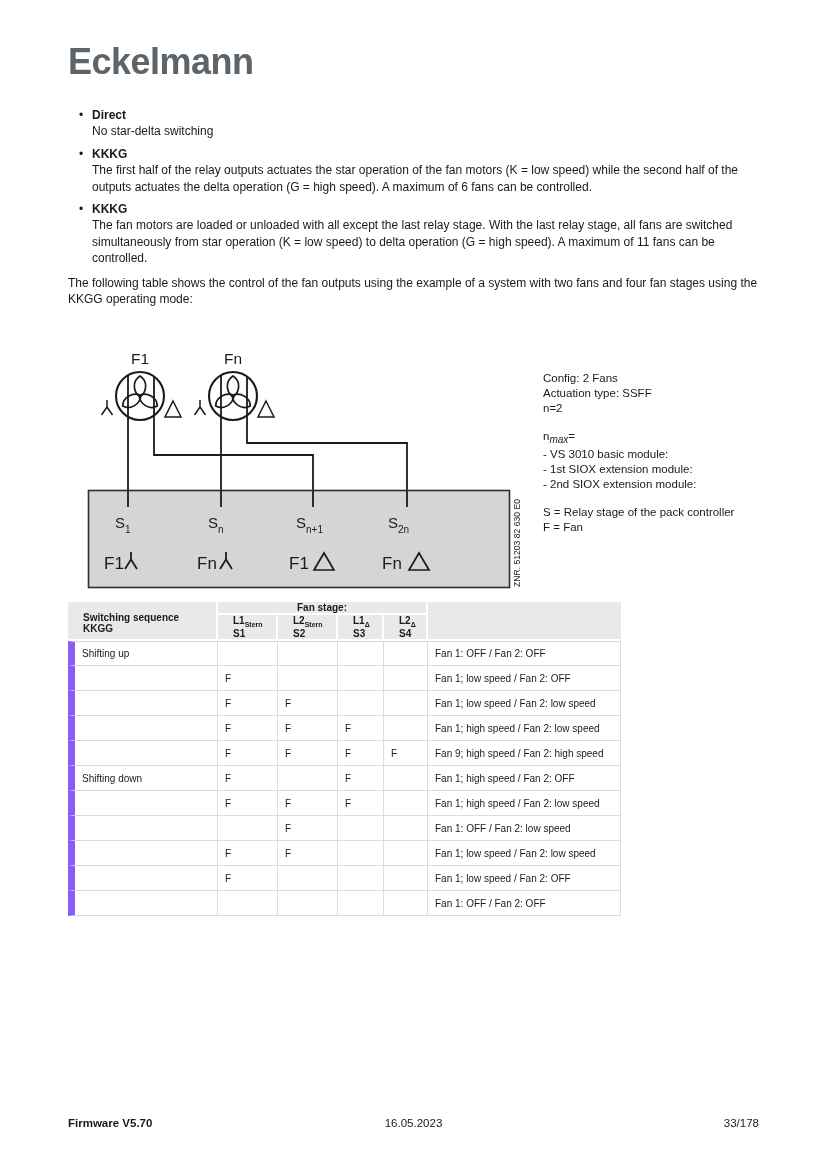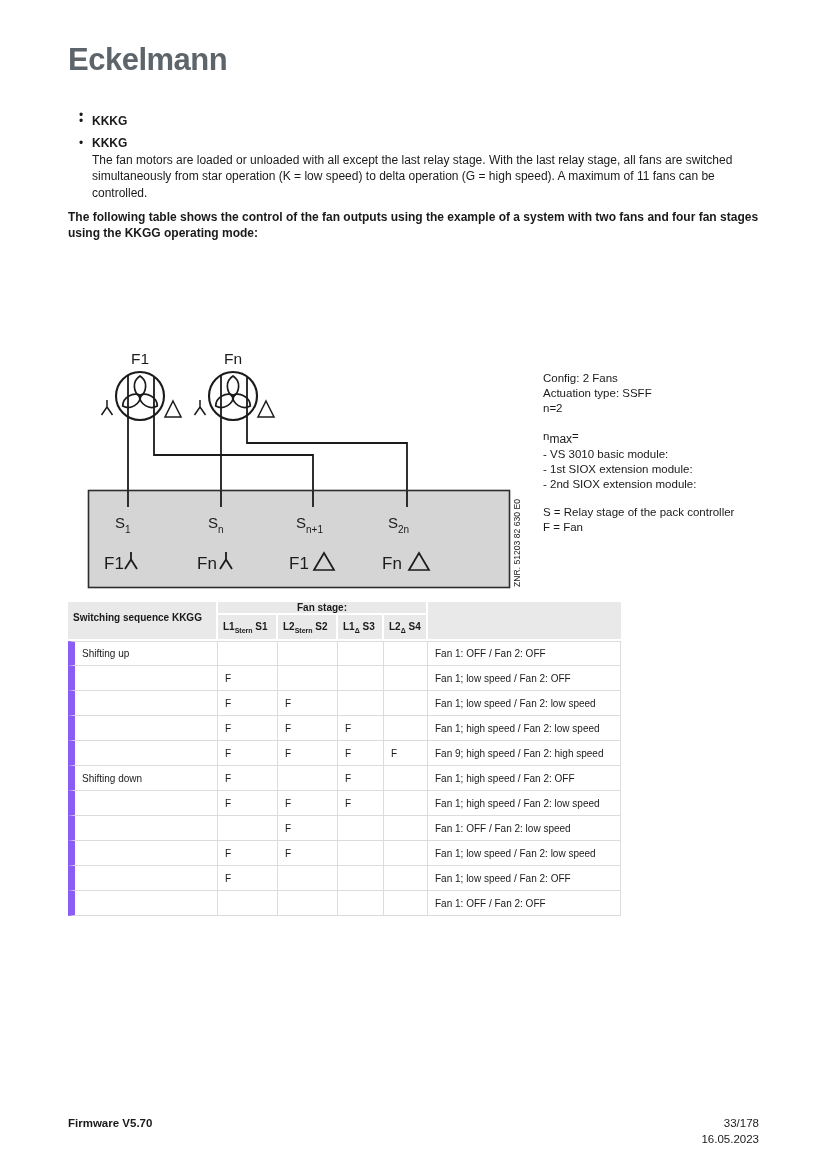--- a/index.html
+++ b/index.html
@@ -5,77 +5,80 @@
   * { margin:0; padding:0; box-sizing:border-box; }
   html,body { background:#ffffff; }
   body { font-family:"Liberation Sans","DejaVu Sans",sans-serif; color:#1a1a1a; }
   .page {
     position:relative; width:827px; height:1169px; background:#fff;
     overflow:hidden; margin:0 auto;
   }
   
   .logo {
     position:absolute; left:68px; top:44px;
-    font-size:31px; font-weight:700; color:#5d656b; letter-spacing:-0.5px; line-height:1;
+    font-size:36px; font-weight:700; color:#5d656b; letter-spacing:-0.5px; line-height:1;
   }
   
   .content { position:absolute; left:68px; top:107px; width:694px; font-size:12px; line-height:16.4px; }
   .bullet-item { position:relative; padding-left:24px; margin-bottom:6px; }
   .bullet-item .dot { position:absolute; left:11px; top:0; font-size:12px; }
   .bullet-title { font-weight:700; }
   .bullet-body { }
-  .intro { margin-top:8px;font-weight:bold; }
+  .intro { margin-top:8px; }
   
   .diagram-svg { position:absolute; left:80px; top:344px; }
   .svg-label { font-family:"Liberation Sans","DejaVu Sans",sans-serif; fill:#1c1c1c; }
   
   .side-notes { position:absolute; left:543px; top:371px; font-size:11.5px; line-height:15px; }
   .side-notes .spacer { height:13px; }
-  .side-notes sub { font-size:12px; }
+  .side-notes sub { font-size:10px;font-style:italic; }
   
   .seq-table-wrap { position:absolute; left:68px; top:602px; }
   table.seq { border-collapse:separate; border-spacing:0; table-layout:fixed; width:553px; font-size:10px; }
   table.seq th {
     background:#e9e9e9; font-weight:700; text-align:left;
     border-right:2px solid #fff; border-bottom:2px solid #fff;
-    padding:0 5px; vertical-align:middle;
+    padding:0 15px; vertical-align:middle;
   }
   table.seq th.h-main { height:32px; vertical-align:top; padding-top:10px;margin-top:20px; }
   table.seq th.h-fanstage { text-align:center; }
   table.seq th.h-desc { border-right:none; }
   table.seq th.h-sub { height:26px; font-size:10px; }
   table.seq th.h-sub:nth-last-child(1) { border-right:2px solid #fff; }
   table.seq sub { font-size:7px; font-weight:700; }
   table.seq td {
     height:25px; padding:0 7px; background:#fff;
     border-right:1px solid #dcdcdc; border-bottom:1px solid #dcdcdc;
     white-space:nowrap; overflow:hidden;
   }
   table.seq td:first-child { border-left:7px solid #8b5cf6; }
   table.seq tbody tr:first-child td { border-top:1px solid #dcdcdc; }
   
   .footer { position:absolute; left:68px; right:68px; top:1117px; font-size:11.5px; }
   .footer .f-left { position:absolute; left:0;font-weight:bold; }
-  .footer .f-center { position:absolute; left:0; right:0; text-align:right;margin-top:16px; }
+  .footer .f-center { position:absolute; left:0; right:0; text-align:center; }
   .footer .f-right { position:absolute; right:0; }
 </style>
 </head>
 <body>
 
 <div class="page">
 
   <div class="logo">Eckelmann</div>
 
   <div class="content">
     <div class="bullet-item">
       <span class="dot">•</span>
+      <div class="bullet-title">Direct</div>
+      <div class="bullet-body">No star-delta switching</div>
     </div>
     <div class="bullet-item">
       <span class="dot">•</span>
       <div class="bullet-title">KKKG</div>
+      <div class="bullet-body">The first half of the relay outputs actuates the star operation of the fan motors (K = low speed) while the second half of the outputs actuates the delta operation (G = high speed). A maximum of 6 fans can be controlled.</div>
     </div>
     <div class="bullet-item">
       <span class="dot">•</span>
       <div class="bullet-title">KKKG</div>
       <div class="bullet-body">The fan motors are loaded or unloaded with all except the last relay stage. With the last relay stage, all fans are switched simultaneously from star operation (K = low speed) to delta operation (G = high speed). A maximum of 11 fans can be controlled.</div>
     </div>
     <div class="intro">The following table shows the control of the fan outputs using the example of a system with two fans and four fan stages using the KKGG operating mode:</div>
   </div>
 
   <svg class="diagram-svg" width="460" height="252" viewBox="0 0 460 252">

